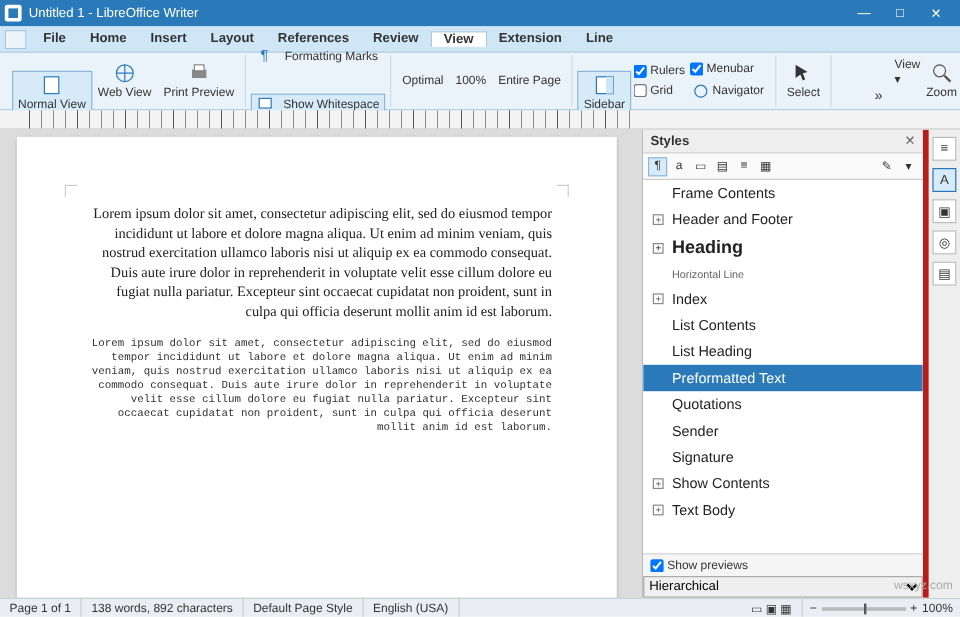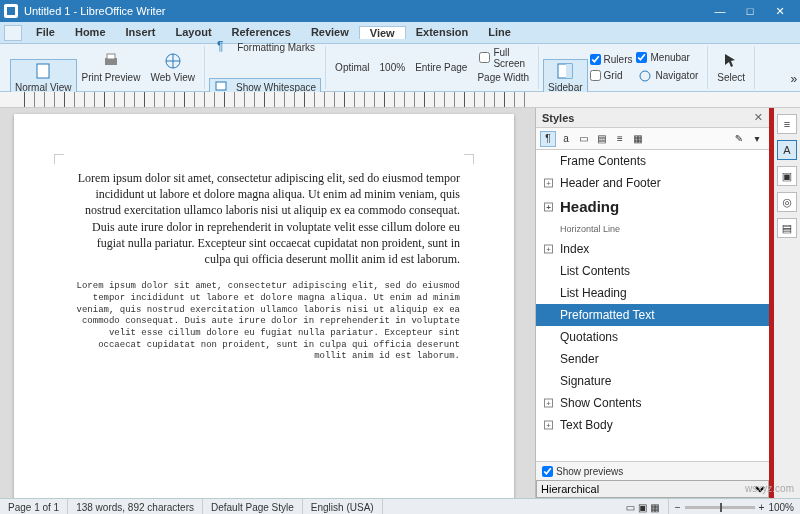--- a/index.html
+++ b/index.html
@@ -108,31 +108,31 @@
 <div class="ribbon">
   <div class="rgrp">
     <div class="rbtn selected">
       <svg class="ric">
           <rect x="3" y="2" width="12" height="14" fill="#fff" stroke="#2a7ab9"></rect>
         </svg>
       <span class="rlabel">Normal View</span>
     </div>
     <div class="rbtn">
       <svg class="ric">
+          <circle cx="9" cy="9" r="7" fill="none" stroke="#2a7ab9"></circle>
+          <path d="M2 9h14M9 2v14" stroke="#2a7ab9"></path>
+        </svg>
+      <span class="rlabel">Web View</span>
+    </div>
+    <div class="rbtn">
+      <svg class="ric">
           <rect x="3" y="6" width="12" height="7" fill="#888"></rect>
           <rect x="5" y="2" width="8" height="5" fill="#fff" stroke="#888"></rect>
         </svg>
       <span class="rlabel">Print Preview</span>
-    </div>
-    <div class="rbtn">
-      <svg class="ric">
-          <circle cx="9" cy="9" r="7" fill="none" stroke="#2a7ab9"></circle>
-          <path d="M2 9h14M9 2v14" stroke="#2a7ab9"></path>
-        </svg>
-      <span class="rlabel">Web View</span>
     </div>
   </div>
   <div class="rgrp">
     <div class="vcol">
       <div class="rbtn small-row">
         <svg class="ric" width="14" height="14">
             <text x="2" y="11" font-size="12" fill="#2a7ab9">¶</text>
           </svg>
         <span class="rlabel">Formatting Marks</span>
       </div>
@@ -151,31 +151,20 @@
       </div>
     </div>
     <div class="vcol">
       <div class="rbtn small-row">
           <span class="rlabel">100%</span>
         </div>
     </div>
     <div class="vcol">
       <div class="rbtn">
           <span class="rlabel">Entire Page</span>
-        </div>
-    </div>
-    <div class="vcol">
-      <div class="rbtn small-row">
-        <span class="chk">
-            <input type="checkbox" style="">
-            <span>Full Screen</span>
-          </span>
-      </div>
-      <div class="rbtn small-row">
-          <span class="rlabel">Page Width</span>
         </div>
     </div>
   </div>
   <div class="rgrp">
     <div class="rbtn selected">
       <svg class="ric">
           <rect x="2" y="2" width="14" height="14" fill="#fff" stroke="#2a7ab9"></rect>
           <rect x="10" y="2" width="6" height="14" fill="#cfe6f7"></rect>
         </svg>
       <span class="rlabel">Sidebar</span>

